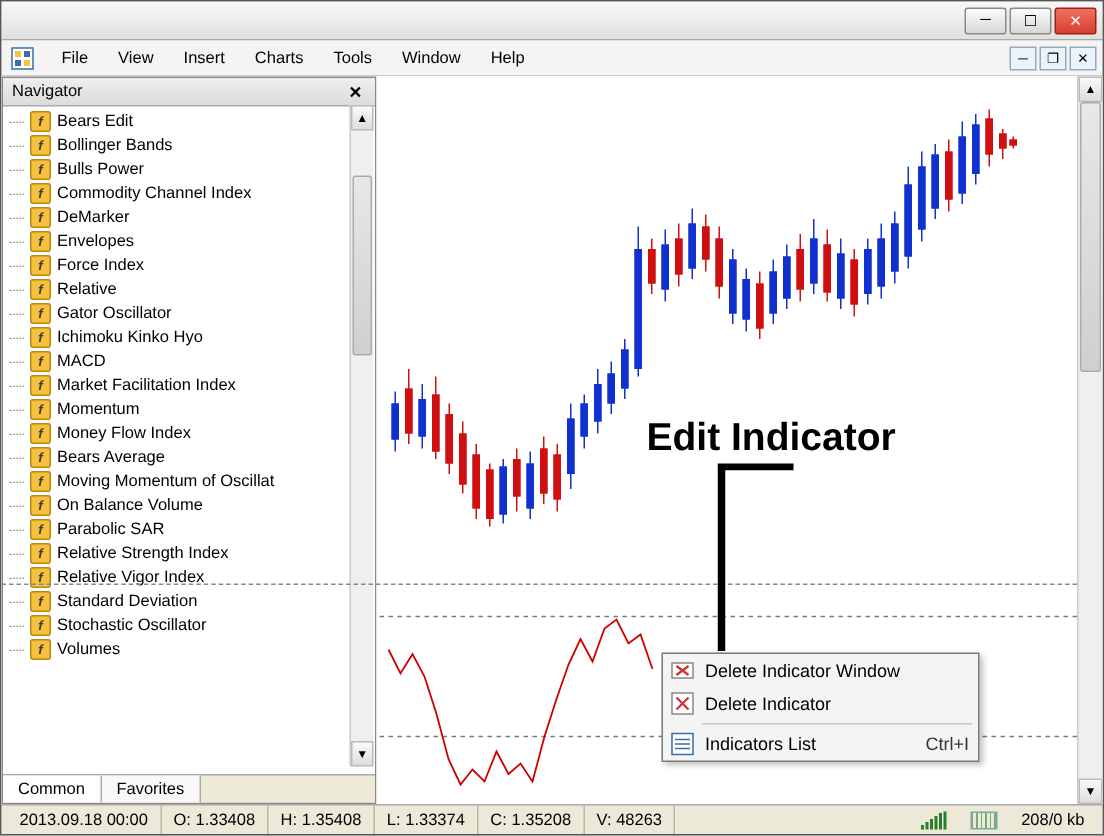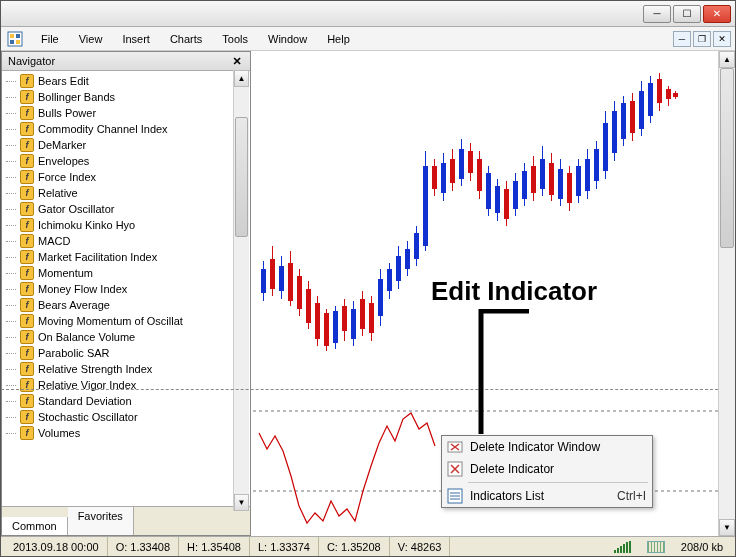--- a/index.html
+++ b/index.html
@@ -16,21 +16,21 @@
   .navigator { width: 250px; border:1px solid #888; display:flex; flex-direction:column; background:#fff;}
   .nav-title { background: linear-gradient(#eee,#dcdcdc); padding:2px 6px; display:flex; align-items:center; justify-content:space-between; border-bottom:1px solid #aaa; font-size:11px;}
   .nav-close { width:14px; height:14px; display:flex; align-items:center; justify-content:center; cursor:pointer; font-weight:bold;}
   .nav-body { flex:1; overflow:hidden; display:flex;}
   .nav-list { flex:1; overflow-y:auto; padding:2px 0;}
   .nav-row { display:flex; align-items:center; gap:4px; padding:1px 4px 1px 18px; white-space:nowrap; cursor:pointer; position:relative;}
   .nav-row::before { content:""; position:absolute; left:4px; top:50%; width:10px; border-top:1px dotted #999;}
   .f-icon { width:14px; height:14px; background:#f6c23e; border:1px solid #b8860b; display:flex; align-items:center; justify-content:center; font-size:9px; font-style:italic; font-weight:bold; color:#3a3a3a; border-radius:2px;}
   .nav-tabs { display:flex; border-top:1px solid #aaa; background:#ece9d8;}
   .nav-tab { padding:3px 10px; border-right:1px solid #aaa; background:#f8f8f8; cursor:pointer; font-size:11px;}
-  .nav-tab.active { background:#fff;margin-top:10px;}
+  .nav-tab.active { background:#fff;}
   .chart-area { flex:1; position:relative; background:#fff; overflow:hidden;}
   .scrollbar-v { position:absolute; right:0; top:0; bottom:0; width:17px; background:#efefef; border-left:1px solid #ccc;}
   .scroll-btn { height:17px; background:linear-gradient(#fafafa,#ddd); border:1px solid #bbb; display:flex; align-items:center; justify-content:center; font-size:8px; cursor:pointer;}
   .scroll-track { position:absolute; top:17px; bottom:17px; left:0; right:0;}
   .scroll-thumb { position:absolute; left:1px; right:1px; top:0; height:60px; background:linear-gradient(#e8e8e8,#cfcfcf); border:1px solid #aaa; border-radius:2px;}
   .scroll-btn.bottom{position:absolute;bottom:0;left:0;right:0;}
   .context-menu { position:absolute; left:440px; top:384px; width:212px; background:#f4f4f4; border:1px solid #7a7a7a; box-shadow:2px 2px 4px rgba(0,0,0,0.25); z-index:50;}
   .cm-row { display:flex; align-items:center; padding:4px 6px 4px 28px; position:relative; cursor:pointer; font-size:12px;}
   .cm-icon { position:absolute; left:5px; width:16px; height:16px; display:flex; align-items:center; justify-content:center;}
   .cm-sep { height:1px; background:#c8c8c8; margin:2px 4px 2px 26px;}

